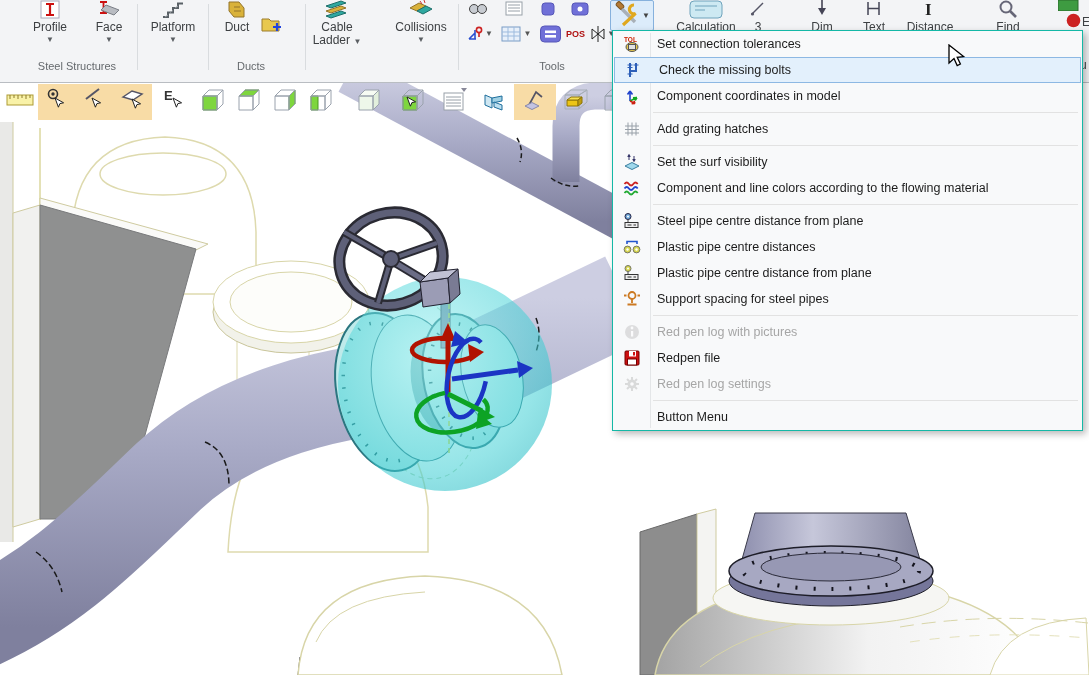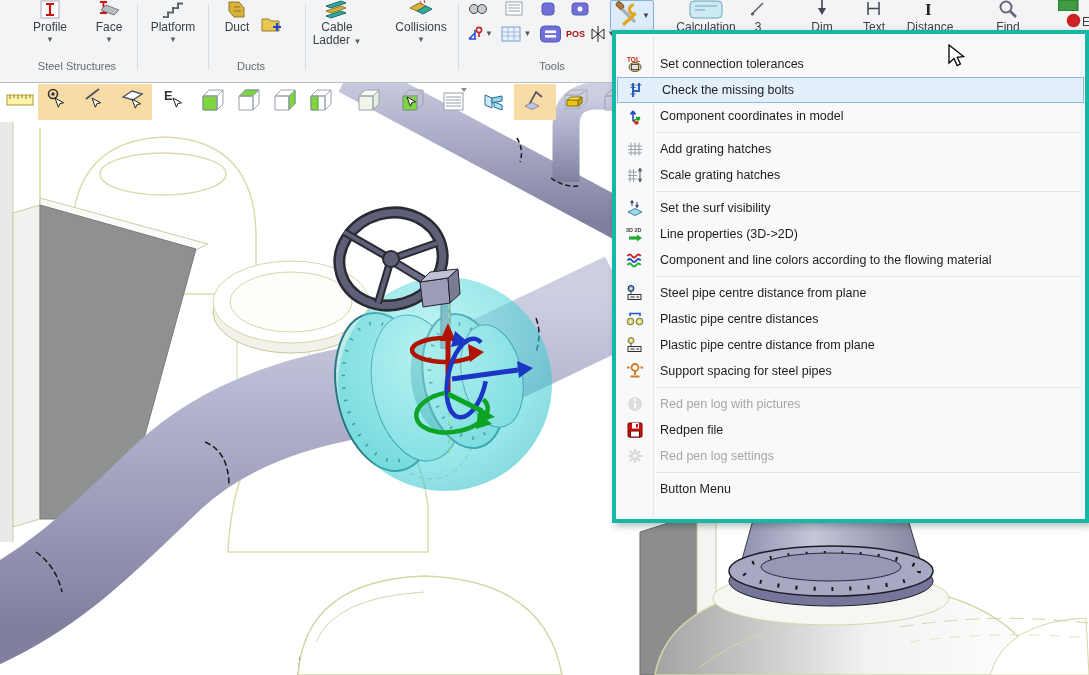--- a/index.html
+++ b/index.html
@@ -37,22 +37,22 @@
   .qitem:nth-child(11){left:394px;} .qitem:nth-child(12){left:436px;}
   .qitem:nth-child(13){left:476px;} .qitem:nth-child(14){left:514px;width:42px;}
   .qitem:nth-child(15){left:558px;} .qitem:nth-child(16){left:596px;}
   .qitem:nth-child(17){left:1080px;}
 
   
   #viewport{position:absolute;left:0;top:82px;width:1089px;height:593px;z-index:1;background:#fff;}
 
   
   #tools-menu{position:absolute;left:612px;top:30px;width:469px;background:#f8f9fa;
-              border:4px solid #14b8a6;box-shadow:3px 3px 7px rgba(0,0,0,.28);z-index:5;
-              padding:17px 0;}
+              border:1px solid #14b8a6;box-shadow:3px 3px 7px rgba(0,0,0,.28);z-index:5;
+              padding:0 0;}
   #tools-menu::before{content:"";position:absolute;left:37px;top:2px;bottom:2px;width:1px;background:#e4e6e8;}
   .mitem{position:relative;height:26px;display:flex;align-items:center;font-size:12.5px;color:#1c1c1c;cursor:default;}
   .mitem .micon{width:37px;display:flex;align-items:center;justify-content:center;flex:none;}
   .mitem .mlabel{padding-left:7px;white-space:nowrap;}
   .mitem.highlighted{background:#e3f0fc;border:1px solid #8db8e3;margin:0 1px;height:24px;text-align:center;}
   .mitem.disabled{color:#a6a6a6;}
   .mitem.disabled .micon{opacity:.45;filter:grayscale(1);}
   .msep{height:7px;position:relative;}
   .msep::after{content:"";position:absolute;left:40px;right:4px;top:3px;height:1px;background:#e2e2e2;}
 
@@ -571,63 +571,38 @@
     <div class="mitem">
       <span class="micon">
         <svg width="18" height="18" viewBox="0 0 18 18">
           <g stroke="#98a0a8" fill="none">
             <path d="M2 6h14M2 9.5h14M2 13h14M5 2.5v13M9 2.5v13M13 2.5v13"></path>
           </g>
         </svg>
       </span>
       <span class="mlabel">Add grating hatches</span>
     </div>
-    <div class="mitem">
-      <span class="micon">
-        <svg width="18" height="18" viewBox="0 0 18 18">
-          <g stroke="#98a0a8" fill="none">
-            <path d="M2 6h9M2 9.5h9M2 13h9M4 3v13M7.5 3v13"></path>
-          </g>
-          <g stroke="#5a6066" fill="#5a6066">
-            <path d="M14 3 v12" fill="none"></path>
-            <polygon points="12.5,5 15.5,5 14,2"></polygon>
-            <polygon points="12.5,13 15.5,13 14,16"></polygon>
-          </g>
-        </svg>
-      </span>
-      <span class="mlabel">Scale grating hatches</span>
-    </div>
     <div class="msep"></div>
     <div class="mitem">
       <span class="micon">
         <svg width="18" height="18" viewBox="0 0 18 18">
           <polygon points="2,13 9,9.5 16,13 9,16.5" fill="#9fd8ec" stroke="#3a7f9f"></polygon>
           <g stroke="#336" fill="#336">
             <path d="M6 7 V3" fill="none"></path>
             <polygon points="4.8,3.5 7.2,3.5 6,1.5"></polygon>
             <path d="M11 3 v4" fill="none"></path>
             <polygon points="9.8,6.5 12.2,6.5 11,8.5"></polygon>
           </g>
         </svg>
       </span>
       <span class="mlabel">Set the surf visibility</span>
     </div>
     <div class="mitem">
       <span class="micon">
         <svg width="18" height="18" viewBox="0 0 18 18">
-          <text x="0" y="7" font-size="5.5" font-weight="bold" fill="#444" font-family="Liberation Sans, sans-serif">3D 2D</text>
-          <path d="M3 13 h8" stroke="#22aa33" stroke-width="3.2" fill="none"></path>
-          <polygon points="11,9.5 16,13 11,16.5" fill="#22aa33"></polygon>
-        </svg>
-      </span>
-      <span class="mlabel">Line properties (3D-&gt;2D)</span>
-    </div>
-    <div class="mitem">
-      <span class="micon">
-        <svg width="18" height="18" viewBox="0 0 18 18">
           <g fill="none" stroke-width="1.8">
             <path d="M1.5 5 q2.2-3 4.4 0 t4.4 0 t4.4 0" stroke="#cc2222"></path>
             <path d="M1.5 9.5 q2.2-3 4.4 0 t4.4 0 t4.4 0" stroke="#2244cc"></path>
             <path d="M1.5 14 q2.2-3 4.4 0 t4.4 0 t4.4 0" stroke="#22aa33"></path>
           </g>
         </svg>
       </span>
       <span class="mlabel">Component and line colors according to the flowing material</span>
     </div>
     <div class="msep"></div>

